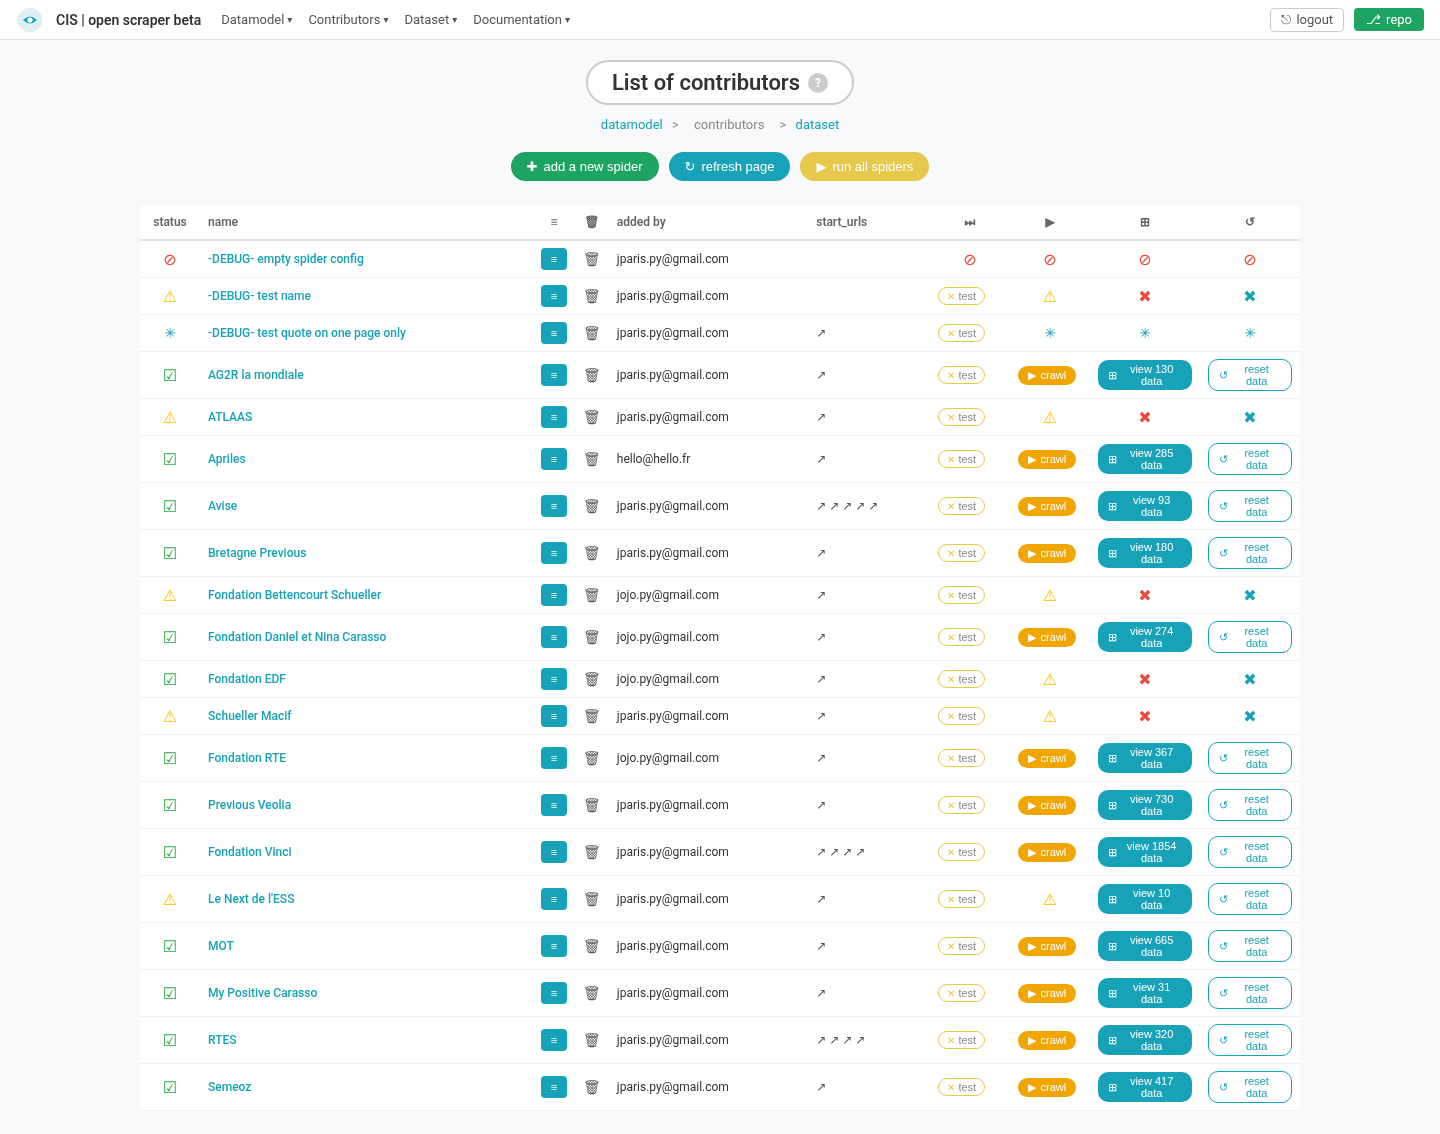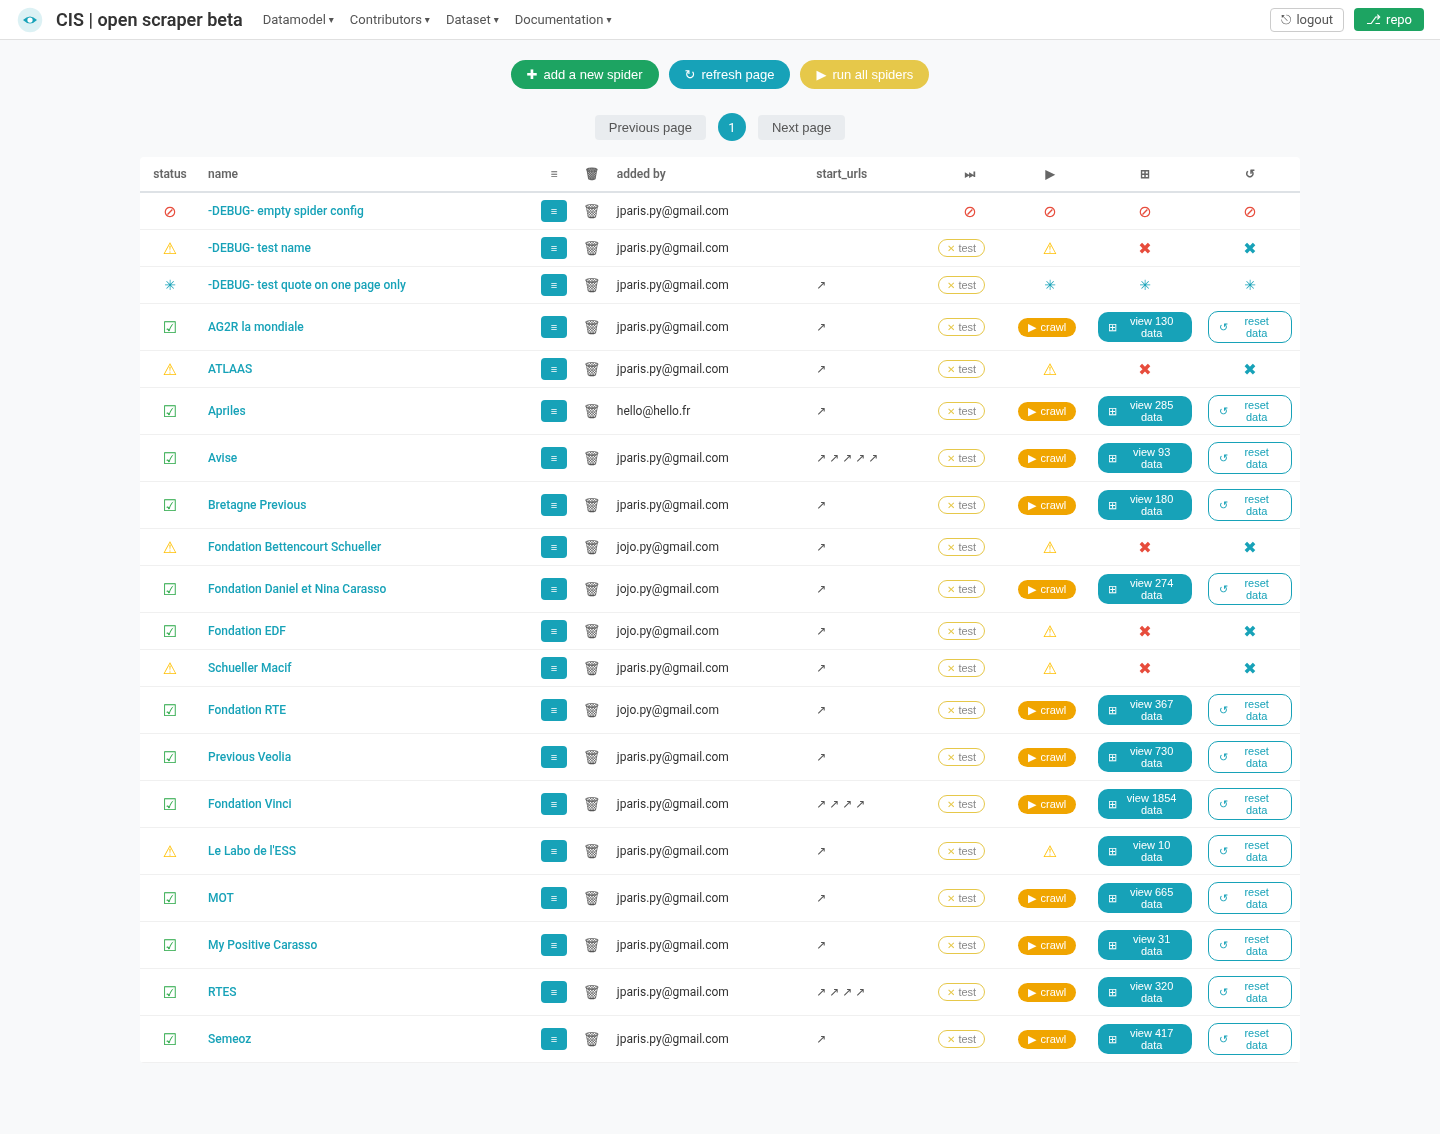--- a/index.html
+++ b/index.html
@@ -2,21 +2,21 @@
 <html><head>
   <meta charset="utf-8">
   <style>
     * { box-sizing: border-box; margin: 0; padding: 0; }
     body { font-family: -apple-system, BlinkMacSystemFont, 'Segoe UI', Roboto, sans-serif; font-size: 13px; background: #f8f9fa; color: #333; }
 
     
     nav { background: #fff; border-bottom: 1px solid #e0e0e0; display: flex; align-items: center; padding: 0 16px; height: 40px; }
     .nav-logo { display: flex; align-items: center; margin-right: 12px; }
     .nav-logo svg { width: 28px; height: 28px; }
-    .nav-brand { font-weight: 600; color: #333; font-size: 18px; margin-right: 20px; }
+    .nav-brand { font-weight: 600; color: #333; font-size: 14px; margin-right: 20px; }
     .nav-item { color: #555; font-size: 13px; margin-right: 16px; cursor: pointer; display: flex; align-items: center; gap: 3px; }
     .nav-spacer { flex: 1; }
     .nav-logout { display: flex; align-items: center; gap: 5px; color: #555; font-size: 13px; cursor: pointer; margin-right: 10px; border: 1px solid #ccc; padding: 3px 10px; border-radius: 4px; }
     .nav-repo { background: #1da462; color: #fff; font-size: 13px; padding: 4px 12px; border-radius: 4px; cursor: pointer; display: flex; align-items: center; gap: 5px; }
 
     
     main { max-width: 1200px; margin: 0 auto; padding: 20px; }
 
     
     .page-title-area { text-align: center; margin-bottom: 12px; }
@@ -84,42 +84,50 @@
     <span>⎋</span>
     <span>logout</span>
   </div>
   <div class="nav-repo">
     <span>⎇</span>
     <span>repo</span>
   </div>
 </nav>
 
 <main>
-
+  <div class="page-title-area">
+    <div class="page-title-box">
+      <span class="page-title">List of contributors</span>
+      <div class="help-icon">?</div>
+    </div>
+  </div>
+
+  <div class="breadcrumb">
+    <a href="#">datamodel</a>
+    <span> &gt; </span>
+    <span>contributors</span>
+    <span> &gt; </span>
+    <a href="#">dataset</a>
+  </div>
 
   <div class="toolbar">
     <button class="btn btn-green">
       <span>✚</span>
       <span>add a new spider</span>
     </button>
     <button class="btn btn-cyan">
       <span>↻</span>
       <span>refresh page</span>
     </button>
     <button class="btn btn-yellow">
       <span>▶</span>
       <span>run all spiders</span>
     </button>
   </div>
 
-  <div class="pagination">
-    <button class="page-btn">Previous page</button>
-    <div class="page-num">1</div>
-    <button class="page-btn">Next page</button>
-  </div>
 
   <div class="table-wrap">
     <table>
       <thead>
         <tr>
           <th style="width:60px; text-align:center;">status</th>
           <th>name</th>
           <th style="width:36px; text-align:center;">
             <span>≡</span>
           </th>
@@ -484,21 +492,21 @@
             </td>
     <td style="text-align:center;">
               <button class="view-btn"><span>⊞</span> view 1854 data</button>
             </td>
     <td style="text-align:center;">
               <button class="reset-btn"><span>↺</span> reset data</button>
             </td>
   </tr>
           <tr>
     <td style="text-align:center;"><span style="color:#ffc107;font-size:16px;">⚠</span></td>
-    <td><a class="contributor-link" href="#">Le Labo de l'ESS</a></td>
+    <td><a class="contributor-link" href="#">Le Next de l'ESS</a></td>
     <td style="text-align:center;">
       <button class="btn-list">
                 <span style="color:#fff;font-size:11px;">≡</span>
               </button>
     </td>
     <td style="text-align:center;">
       <span class="icon-trash">🗑</span>
     </td>
     <td>jparis.py@gmail.com</td>
     <td><span style="color:#555;font-size:12px;">↗</span></td>

